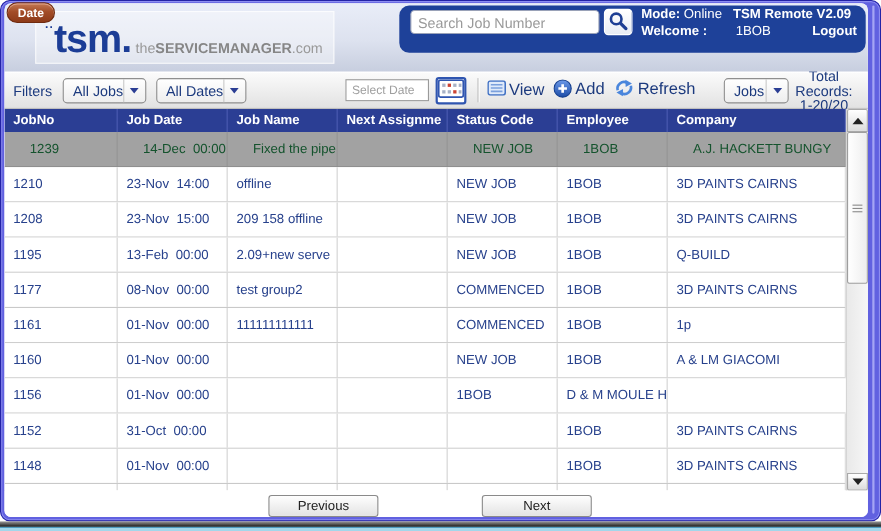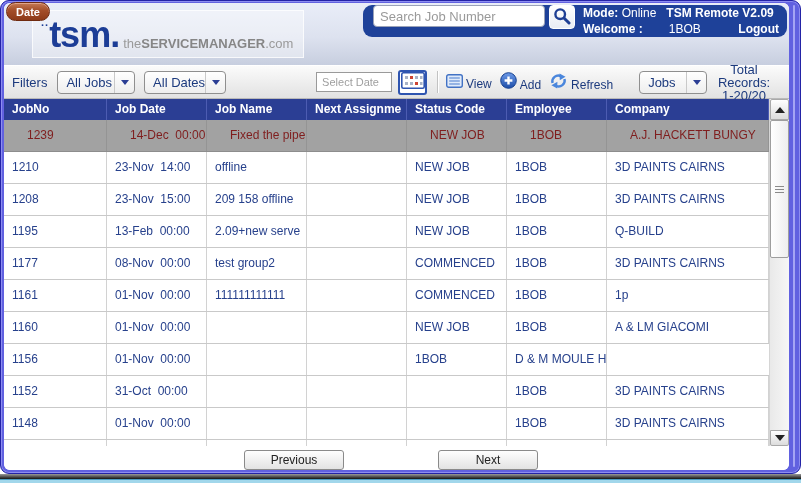--- a/index.html
+++ b/index.html
@@ -25,22 +25,22 @@
               border:1px solid #6f2a10; border-radius:10px; color:#fff; font-weight:bold;
               font-size:11px; cursor:pointer; box-shadow:inset 0 1px 0 #dfa488; }
   .logo-box { position:absolute; left:28px; top:7px; width:272px; height:48px;
               background:rgba(255,255,255,0.40); border:1px solid rgba(255,255,255,0.75);
               display:flex; align-items:flex-end; padding:0 6px 6px 8px; }
   .logo-main { font-size:36px; font-weight:bold; color:#1c3d96; line-height:0.85; letter-spacing:-1px; }
   .logo-prefix { font-size:11px; letter-spacing:1px; vertical-align:top; position:relative; top:-2px; }
   .logo-sub { font-size:13px; color:#9a9a9a; margin-left:4px; letter-spacing:0; }
   .logo-sub b { color:#868686; }
 
-  .searchpanel { position:absolute; right:2px; top:2px; width:424px; height:32px;
-                 background:#1e4199; border-radius:9px; display:flex; align-items:flex-start;
+  .searchpanel { position:absolute; right:2px; top:2px; width:424px; height:43px;
+                 background:#1e4199; border-radius:9px; display:flex; align-items:center;
                  padding:0 8px 13px 10px; }
   .search-input { width:172px; height:22px; border:1px solid #9aa2b8; border-radius:4px;
                   padding:0 6px; font-size:13px; color:#333; font-family:"Liberation Sans",sans-serif; }
   .search-input::placeholder { color:#9a9a9a; }
   .search-btn { width:26px; height:24px; margin-left:4px; background:linear-gradient(#fff,#e8ecf4);
                 border:1px solid #ffffff; border-radius:4px; cursor:pointer;
                 display:flex; align-items:center; justify-content:center; padding:0; }
   .info { flex:1; margin-left:8px; color:#fff; font-size:12px; }
   .info-row { display:flex; align-items:center; line-height:16px; white-space:pre; }
   .info b { font-weight:bold; }
@@ -60,40 +60,40 @@
   .dd-arrow { width:20px; height:100%; border-left:1px solid #c9c9c9; display:flex;
               align-items:center; justify-content:center; }
   .tri-navy { width:0; height:0; border-left:4px solid transparent; border-right:4px solid transparent;
               border-top:5px solid #2b3e94; }
   .seldate { width:76px; height:20px; margin-left:90px; border:1px solid #9a9a9a; font-size:11px;
              color:#777; padding:0 5px; font-family:"Liberation Sans",sans-serif; background:#fff; }
   .seldate::placeholder { color:#9f9f9f; }
   .cal-btn { width:32px; height:25px; margin-left:6px; background:#fff; border:2px solid #2f55b0;
              border-radius:3px; cursor:pointer; display:flex; align-items:center; justify-content:center; padding:0; }
   .vdiv { width:1px; height:22px; background:#c2c2c2; margin:0 8px 0 10px; box-shadow:1px 0 0 #fff; }
-  .tool { display:flex; align-items:flex-end; cursor:pointer; color:#1c3a7e; font-size:12px; }
+  .tool { display:flex; align-items:flex-start; cursor:pointer; color:#1c3a7e; font-size:15px; }
   .tool + .tool { margin-left:8px; }
   .tool svg { margin-right:3px; }
   .totals { margin-left:auto; padding-right:8px; text-align:center; color:#1c3a7e; line-height:13px; }
   .totals .t1 { font-weight:normal; font-size:13px; }
   .totals .t2 { font-size:13px; }
 
   
   .tablewrap { flex:0 0 auto; height:347px; display:flex; }
   .tgrid { flex:1; display:flex; flex-direction:column; overflow:hidden; }
   .thead, .trow { display:grid; grid-template-columns:103px 100px 100px 100px 100px 100px 1fr; }
   .thead { flex:0 0 21px; background:#2b3e94; }
   .hcell { color:#fff; font-weight:bold; font-size:12px; line-height:21px; padding-left:8px;
            border-right:1px solid #4d5cb2; overflow:hidden; white-space:nowrap; cursor:pointer; }
   .tbody { flex:1; overflow:hidden; background:#fff; }
   .trow { height:32px; background:#fff; border-bottom:1px solid #c9c9c9; }
   .tcell { font-size:12px; color:#27418c; line-height:31px; padding-left:8px;
            border-right:1px solid #d2d2d2; overflow:hidden; white-space:pre; }
   .trow.selected { background:#a2a2a2; border-bottom-color:#8d8d8d; }
-  .trow.selected .tcell { border-right-color:#949494; color:#7f1d1d;padding-left:23px; }
+  .trow.selected .tcell { border-right-color:#949494; color:#14532d;padding-left:23px; }
 
   
   .vscroll { flex:0 0 20px; display:flex; flex-direction:column; background:#eeeeee; border-left:1px solid #d5d5d5; }
   .sbtn { flex:0 0 20px; background:linear-gradient(#ffffff,#dcdcdc); border:1px solid #a9a9a9;
           display:flex; align-items:center; justify-content:center; cursor:pointer; }
   .sbtn.up { flex-basis:21px; border-radius:2px 2px 0 0; }
   .sbtn.down { flex-basis:16px; border-radius:0 0 2px 2px; }
   .tri-up { width:0; height:0; border-left:5px solid transparent; border-right:5px solid transparent;
             border-bottom:6px solid #222; }
   .tri-down { width:0; height:0; border-left:5px solid transparent; border-right:5px solid transparent;

